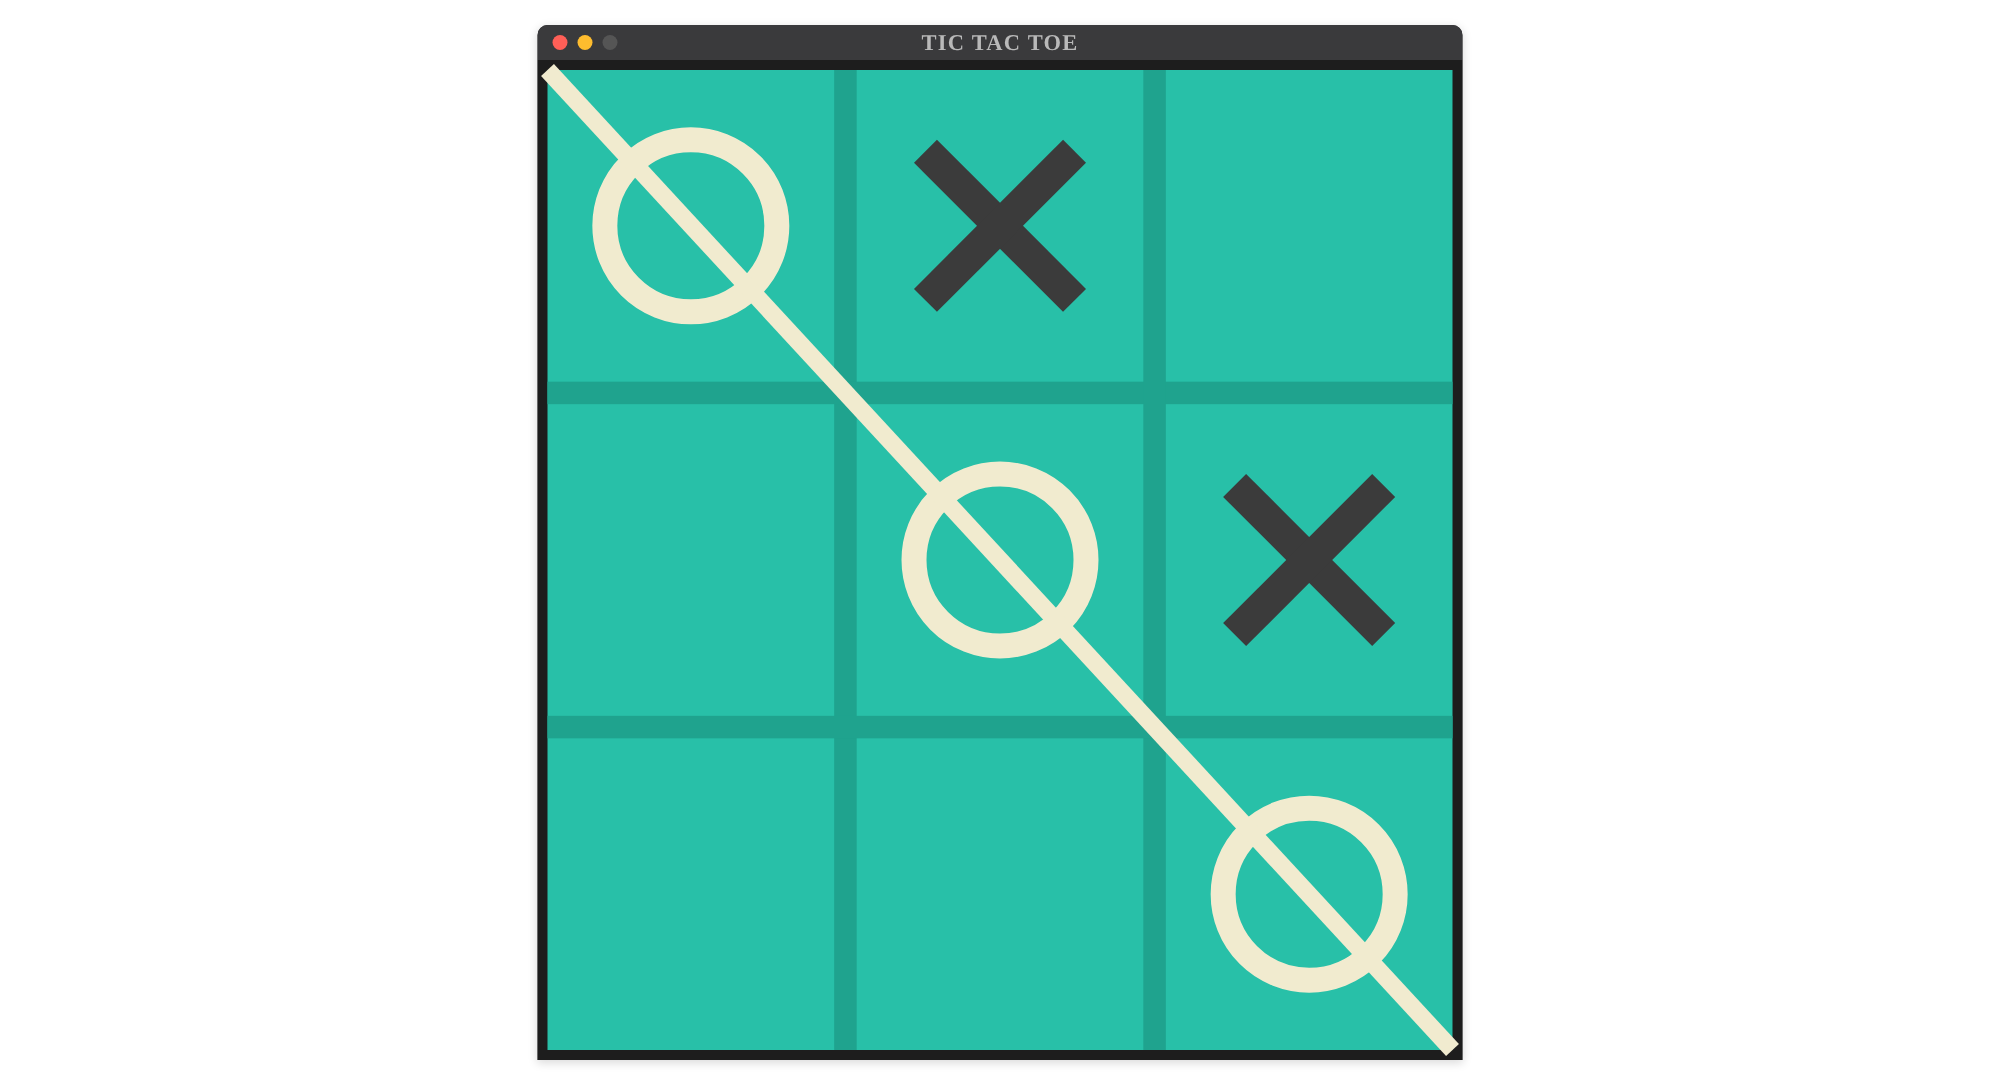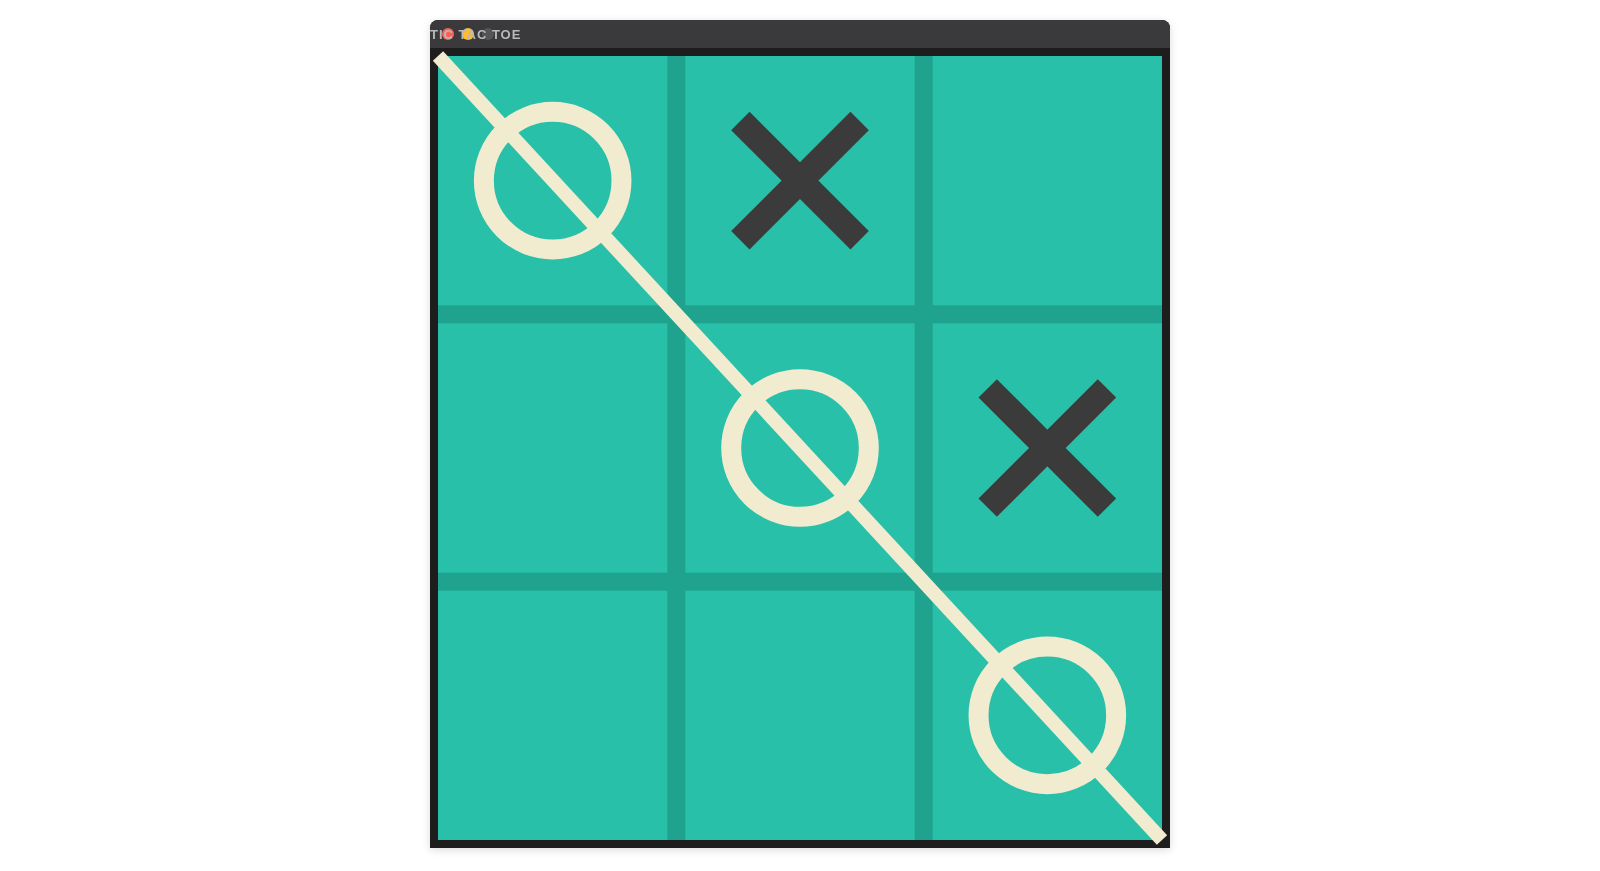--- a/index.html
+++ b/index.html
@@ -49,25 +49,27 @@
     }
     
     .tl-close { background: #ff5f57; }
     .tl-min   { background: #febc2e; }
     .tl-max   { background: #555555; }
     
     .title {
       position: absolute;
       left: 0;
       right: 0;
+      text-align: center;
       color: #b9b9b9;
-      font-size: 13px;
+      font-size: 18px;
       font-weight: 700;
       letter-spacing: 1px;
       pointer-events: none;
+      font-family: Liberation Serif, serif;
     }
     
     .game-area {
       width: 740px;
       height: 800px;
       position: relative;
       background: #1d1d1d;
     }
     
     .board-svg {

